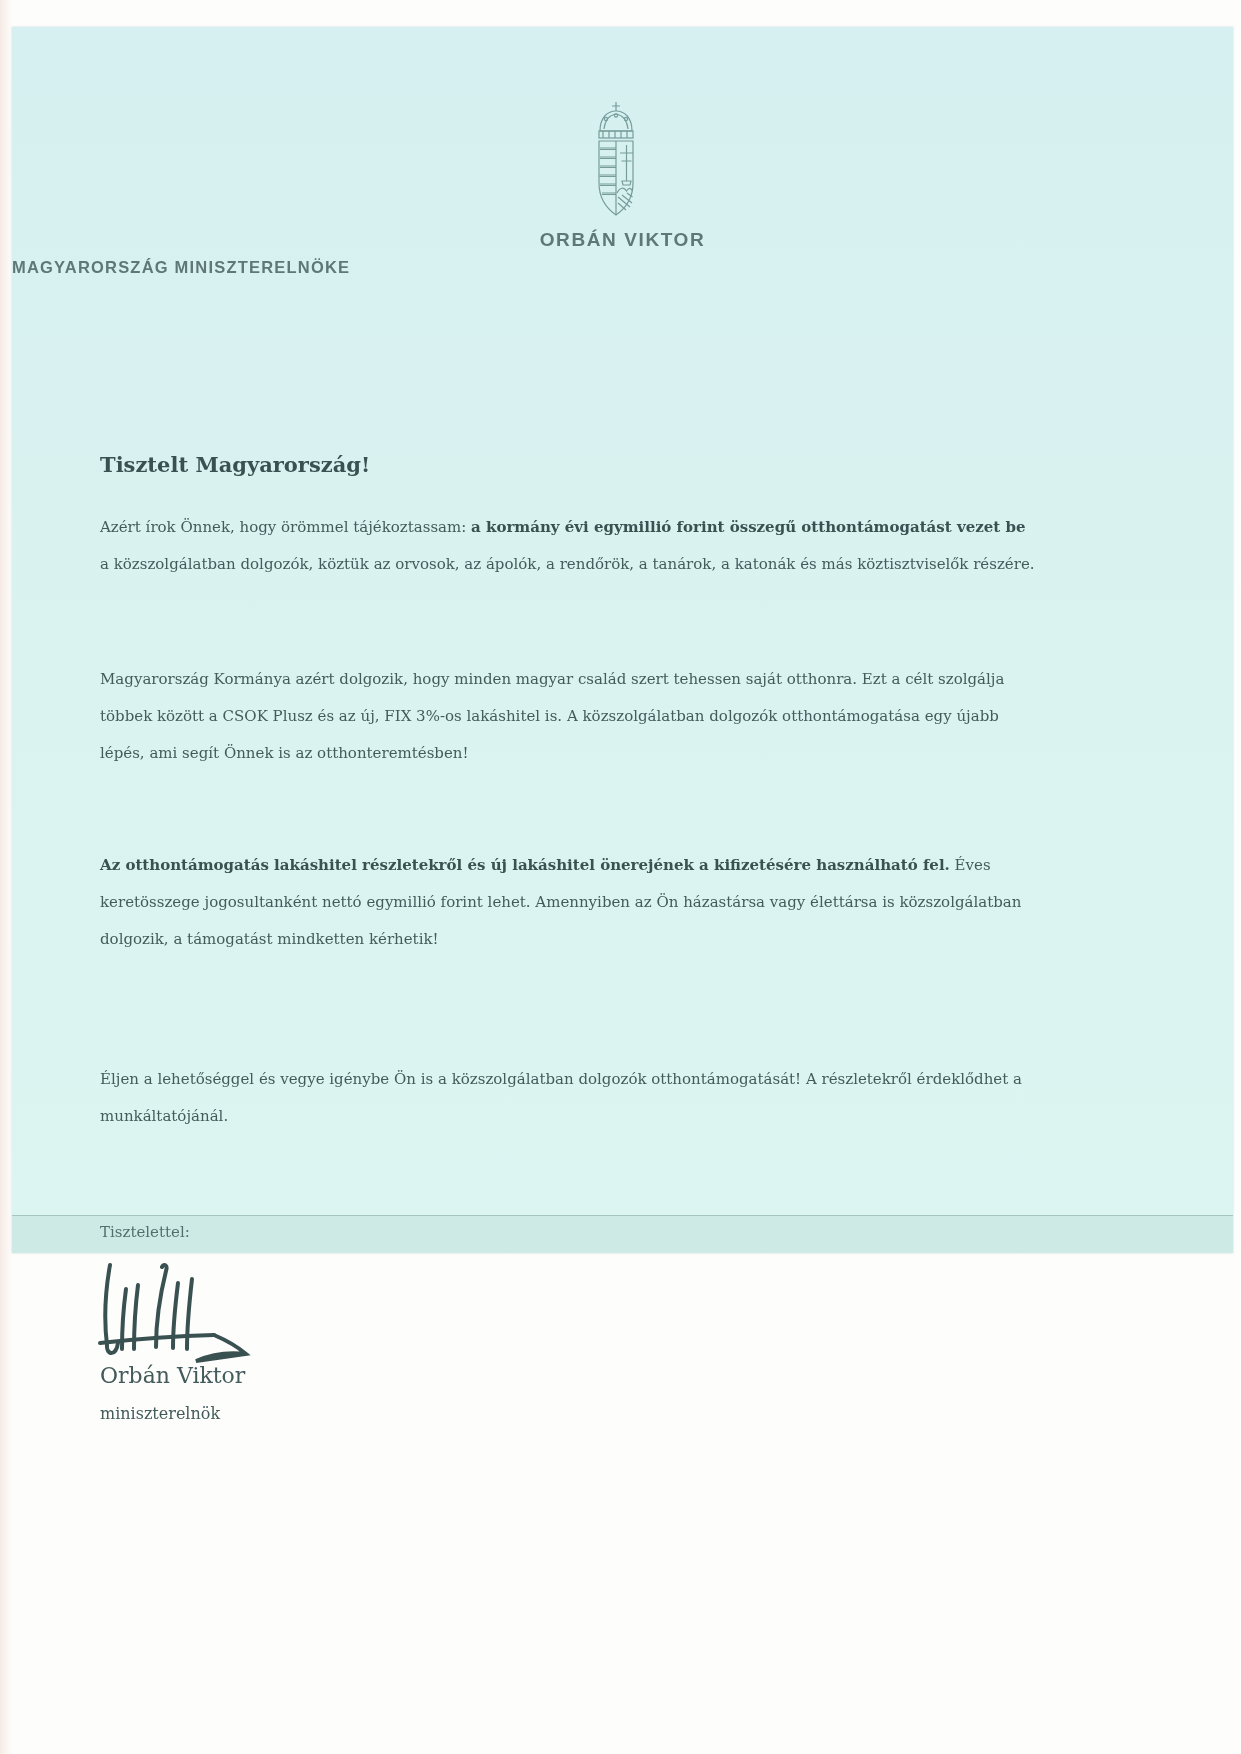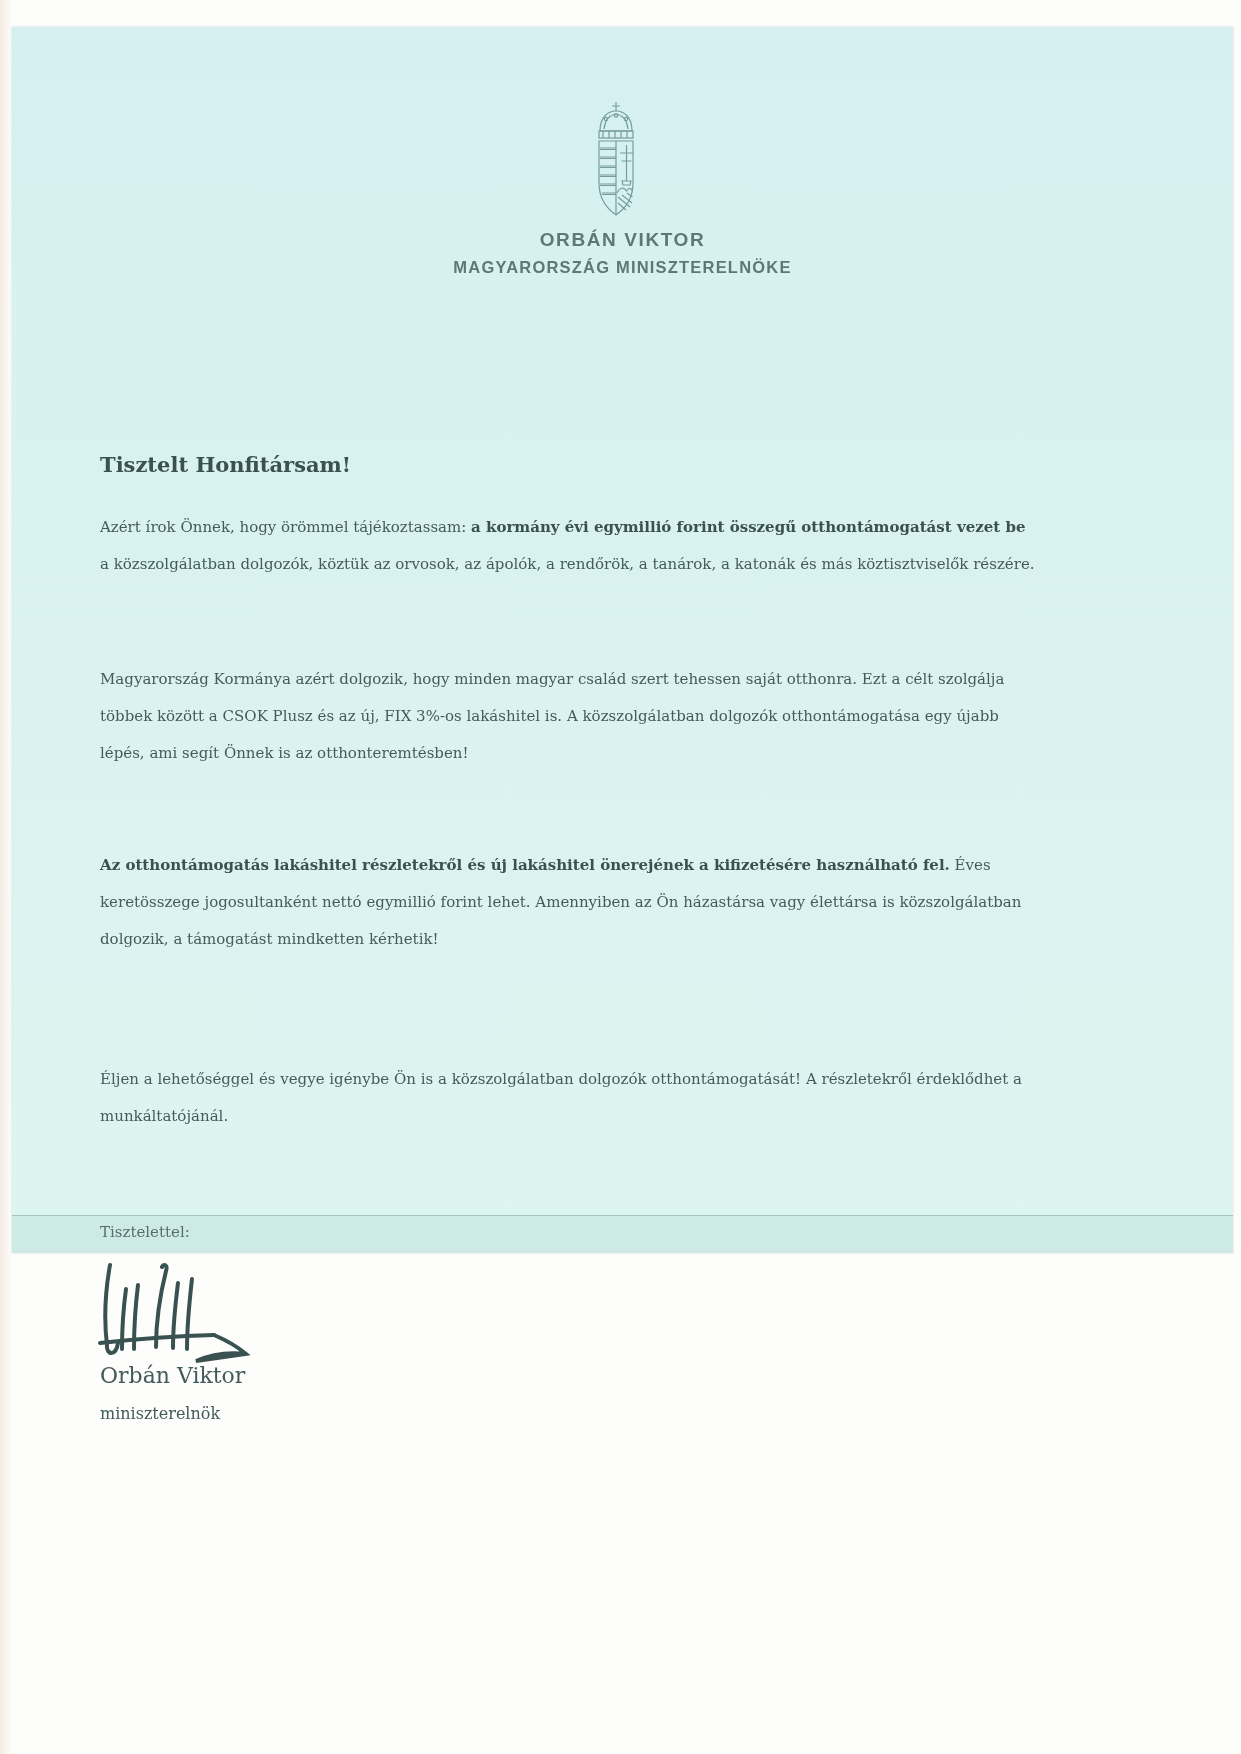--- a/index.html
+++ b/index.html
@@ -29,21 +29,20 @@
   }
   .pm-name{
     position:absolute;top:202px;left:0;width:100%;
     text-align:center;
     font-family:"Liberation Sans", sans-serif;
     font-size:19px;letter-spacing:1.6px;font-weight:600;
     color:#5e7777;
   }
   .pm-title{
     position:absolute;top:231px;left:0;width:100%;
-    text-align:center;
     font-family:"Liberation Sans", sans-serif;
     font-size:16.5px;letter-spacing:1.2px;font-weight:600;
     color:#5e7777;
   }
   .bodytext{
     position:absolute;left:88px;width:935px;
     font-size:15px;line-height:37px;
     color:#445b5c;
     text-align:left;
   }
@@ -100,21 +99,21 @@
           <path d="M33 92 C36 86 40 86 42.5 90 C45 86 47 87 48.5 90"></path>
 
           <path d="M34 96 L46 106 M34 102 L42 109 M38 94 L48 102 M43 92 L48.5 96"></path>
         </g>
       </svg>
     </div>
 
     <div class="pm-name">ORBÁN VIKTOR</div>
     <div class="pm-title">MAGYARORSZÁG MINISZTERELNÖKE</div>
 
-    <div class="bodytext salutation">Tisztelt Honfitársam!</div>
+    <div class="bodytext salutation">Tisztelt Magyarország!</div>
 
     <div class="bodytext p0"><span>Azért írok Önnek, hogy örömmel tájékoztassam: </span><span class="b">a kormány évi egymillió forint összegű otthontámogatást vezet be</span><span> a közszolgálatban dolgozók, köztük az orvosok, az ápolók, a rendőrök, a tanárok, a katonák és más köztisztviselők részére.</span></div>
     <div class="bodytext p1"><span>Magyarország Kormánya azért dolgozik, hogy minden magyar család szert tehessen saját otthonra. Ezt a célt szolgálja többek között a CSOK Plusz és az új, FIX 3%-os lakáshitel is. A közszolgálatban dolgozók otthontámogatása egy újabb lépés, ami segít Önnek is az otthonteremtésben!</span></div>
     <div class="bodytext p2"><span class="b">Az otthontámogatás lakáshitel részletekről és új lakáshitel önerejének a kifizetésére használható fel.</span><span> Éves keretösszege jogosultanként nettó egymillió forint lehet. Amennyiben az Ön házastársa vagy élettársa is közszolgálatban dolgozik, a támogatást mindketten kérhetik!</span></div>
     <div class="bodytext p4"><span>Éljen a lehetőséggel és vegye igénybe Ön is a közszolgálatban dolgozók otthontámogatását! A részletekről érdeklődhet a munkáltatójánál.</span></div>
 
     <div class="bodytext closing">Tisztelettel:</div>
 
     <div class="signature">
       <svg width="165" height="108" viewBox="0 0 165 108" fill="none" xmlns="http://www.w3.org/2000/svg">

